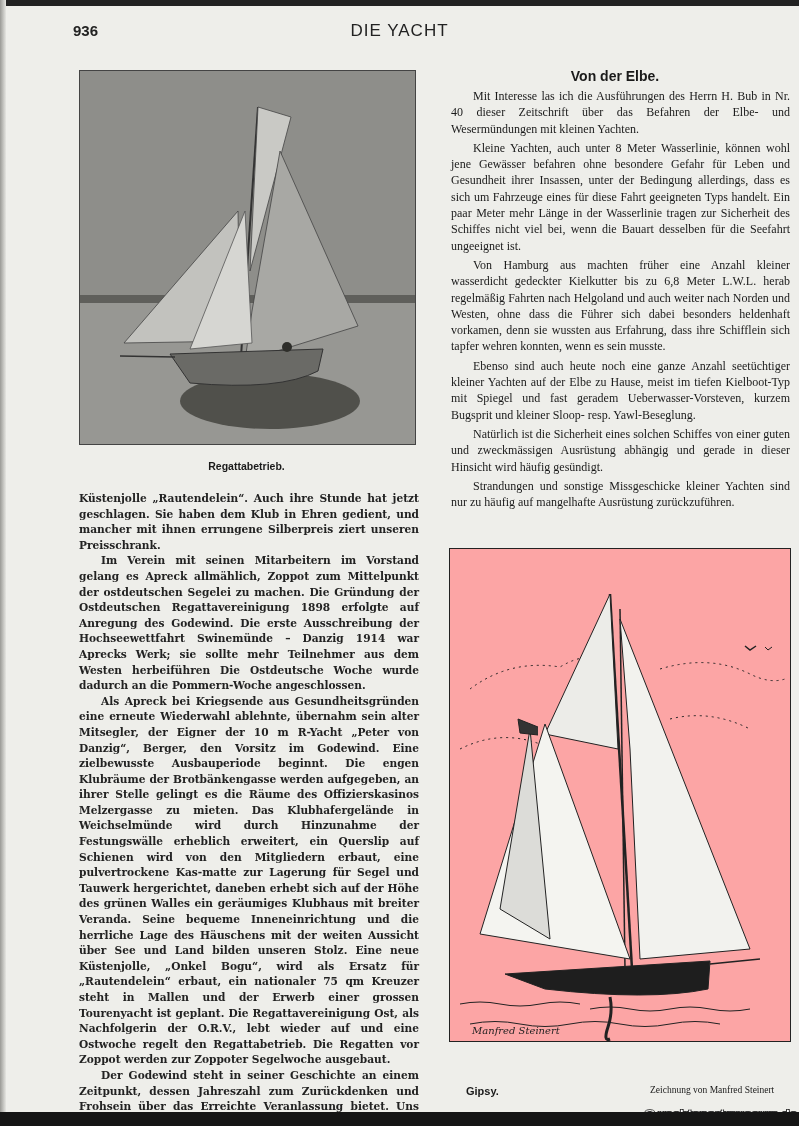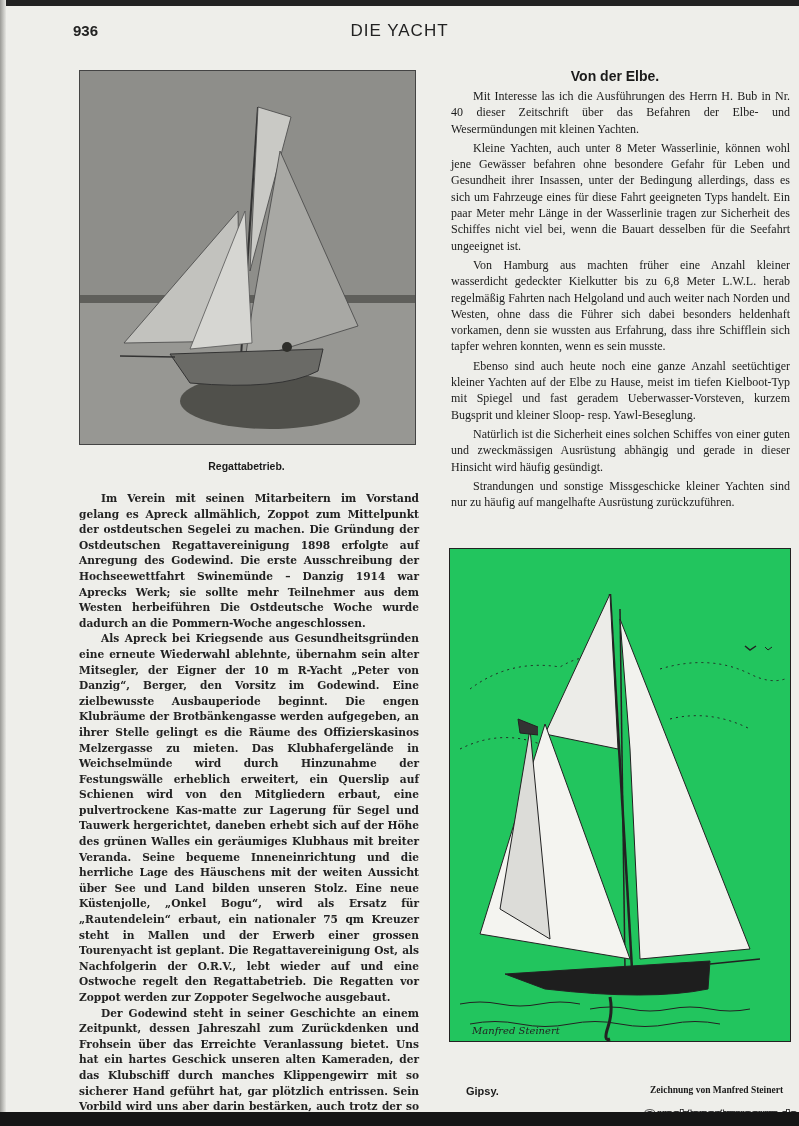--- a/index.html
+++ b/index.html
@@ -39,25 +39,25 @@
   .right-col {
     position:absolute; left:451px; top:88px; width:339px;
     font-family:"Liberation Serif", serif; font-size:12px; line-height:16.3px;
     text-align:justify; color:#1a1a1a;
   }
   .right-col p { margin:0 0 3px 0; text-indent:22px; }
 
   
   .drawing {
     position:absolute; left:449px; top:548px; width:340px; height:492px;
-    border:1.5px solid #222; background:#22c55e; overflow:hidden;
+    border:1.5px solid #222; background:#fca5a5; overflow:hidden;
   }
   .drawing svg { width:100%; height:100%; display:block; }
   .drawing-caption-left { position:absolute; left:466px; top:1085px; font-family:"Liberation Sans", sans-serif; font-size:11px; font-weight:bold; }
-  .drawing-caption-right { position:absolute; left:650px; top:1085px; font-family:"Liberation Serif", serif; font-size:9.5px; font-weight:bold; }
+  .drawing-caption-right { position:absolute; left:650px; top:1085px; font-family:"Liberation Serif", serif; font-size:9.5px; font-weight:normal; }
   .watermark {
     position:absolute; left:645px; top:1098px;
     font-family:"Liberation Sans", sans-serif; font-weight:bold; font-size:13px;
     color:#fff; text-shadow: -1px -1px 0 #333, 1px -1px 0 #333, -1px 1px 0 #333, 1px 1px 0 #333; margin-top: 9px;
   }
 </style>
 </head>
 <body>
 
 <div class="page-edge-top"></div>
@@ -84,20 +84,21 @@
     <polygon points="165,140 110,278 172,272" fill="#d6d6d2" stroke="#555" stroke-width="0.8"></polygon>
 
     <path d="M90,283 L243,278 L238,300 Q200,320 110,312 Z" fill="#6a6a66" stroke="#333" stroke-width="1"></path>
     <line x1="40" y1="285" x2="95" y2="286" stroke="#333" stroke-width="1.5"></line>
     <circle cx="207" cy="276" r="5" fill="#2e2e2a"></circle>
   </svg>
 </div>
 <div class="photo-caption">Regattabetrieb.</div>
 
 <div class="left-col">
+  <p class="noindent">Küstenjolle „Rautendelein“. Auch ihre Stunde hat jetzt geschlagen. Sie haben dem Klub in Ehren gedient, und mancher mit ihnen errungene Silberpreis ziert unseren Preisschrank.</p>
   <p>Im Verein mit seinen Mitarbeitern im Vorstand gelang es Apreck allmählich, Zoppot zum Mittelpunkt der ostdeutschen Segelei zu machen. Die Gründung der Ostdeutschen Regattavereinigung 1898 erfolgte auf Anregung des Godewind. Die erste Ausschreibung der Hochseewettfahrt Swinemünde – Danzig 1914 war Aprecks Werk; sie sollte mehr Teilnehmer aus dem Westen herbeiführen Die Ostdeutsche Woche wurde dadurch an die Pommern-Woche angeschlossen.</p>
   <p>Als Apreck bei Kriegsende aus Gesundheitsgründen eine erneute Wiederwahl ablehnte, übernahm sein alter Mitsegler, der Eigner der 10 m R-Yacht „Peter von Danzig“, Berger, den Vorsitz im Godewind. Eine zielbewusste Ausbauperiode beginnt. Die engen Klubräume der Brotbänkengasse werden aufgegeben, an ihrer Stelle gelingt es die Räume des Offizierskasinos Melzergasse zu mieten. Das Klubhafergelände in Weichselmünde wird durch Hinzunahme der Festungswälle erheblich erweitert, ein Querslip auf Schienen wird von den Mitgliedern erbaut, eine pulvertrockene Kas-matte zur Lagerung für Segel und Tauwerk hergerichtet, daneben erhebt sich auf der Höhe des grünen Walles ein geräumiges Klubhaus mit breiter Veranda. Seine bequeme Inneneinrichtung und die herrliche Lage des Häuschens mit der weiten Aussicht über See und Land bilden unseren Stolz. Eine neue Küstenjolle, „Onkel Bogu“, wird als Ersatz für „Rautendelein“ erbaut, ein nationaler 75 qm Kreuzer steht in Mallen und der Erwerb einer grossen Tourenyacht ist geplant. Die Regattavereinigung Ost, als Nachfolgerin der O.R.V., lebt wieder auf und eine Ostwoche regelt den Regattabetrieb. Die Regatten vor Zoppot werden zur Zoppoter Segelwoche ausgebaut.</p>
   <p>Der Godewind steht in seiner Geschichte an einem Zeitpunkt, dessen Jahreszahl zum Zurückdenken und Frohsein über das Erreichte Veranlassung bietet. Uns hat ein hartes Geschick unseren alten Kameraden, der das Klubschiff durch manches Klippengewirr mit so sicherer Hand geführt hat, gar plötzlich entrissen. Sein Vorbild wird uns aber darin bestärken, auch trotz der so bitter empfundenen Abtrennung vom Reiche, das Deutschtum und den Segelsport in unseren Reihen zu pflegen. Und so wollen wir uns für die nächsten Jahre rüsten, bis wir dereinst wieder mit unserem Mutterlande vereint sind.</p>
 </div>
 
 <div class="article-title">Von der Elbe.</div>
 <div class="right-col">
   <p>Mit Interesse las ich die Ausführungen des Herrn H. Bub in Nr. 40 dieser Zeitschrift über das Befahren der Elbe- und Wesermündungen mit kleinen Yachten.</p>
   <p>Kleine Yachten, auch unter 8 Meter Wasserlinie, können wohl jene Gewässer befahren ohne besondere Gefahr für Leben und Gesundheit ihrer Insassen, unter der Bedingung allerdings, dass es sich um Fahrzeuge eines für diese Fahrt geeigneten Typs handelt. Ein paar Meter mehr Länge in der Wasserlinie tragen zur Sicherheit des Schiffes nicht viel bei, wenn die Bauart desselben für die Seefahrt ungeeignet ist.</p>
   <p>Von Hamburg aus machten früher eine Anzahl kleiner wasserdicht gedeckter Kielkutter bis zu 6,8 Meter L.W.L. herab regelmäßig Fahrten nach Helgoland und auch weiter nach Norden und Westen, ohne dass die Führer sich dabei besonders heldenhaft vorkamen, denn sie wussten aus Erfahrung, dass ihre Schifflein sich tapfer wehren konnten, wenn es sein musste.</p>

